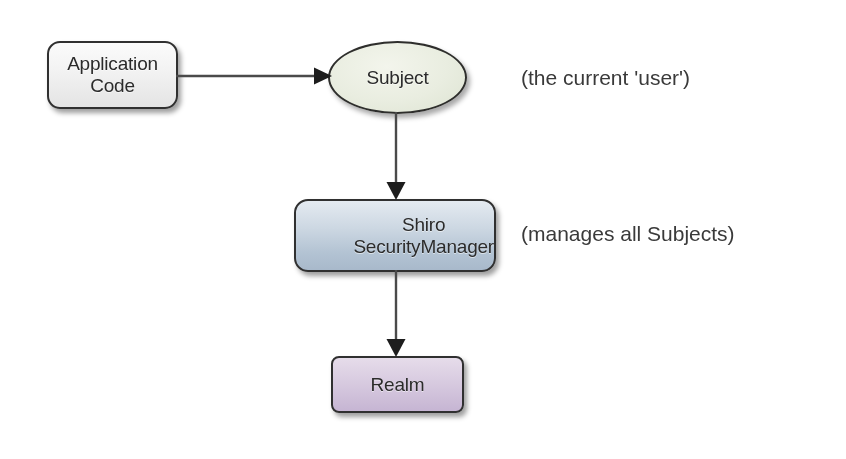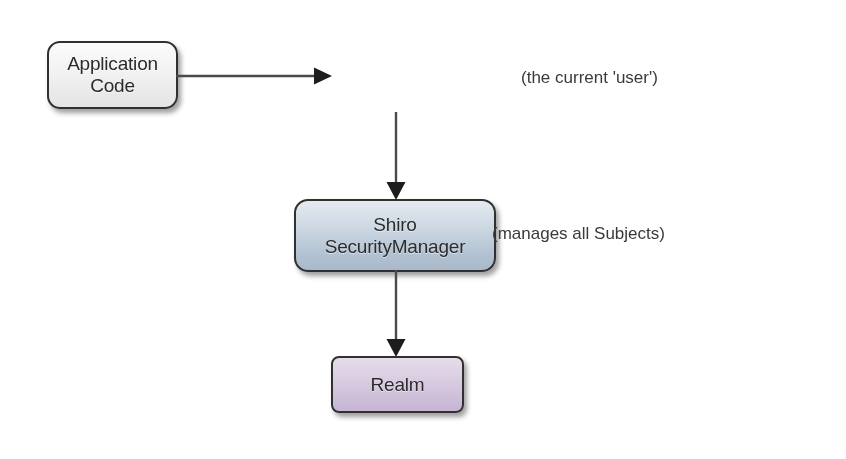--- a/index.html
+++ b/index.html
@@ -54,20 +54,21 @@
     background: linear-gradient(to bottom, #fbfbfb 0%, #f2f2f2 45%, #e4e4e4 100%);
   }
 
   #node-security-manager {
     left: 294px;
     top: 185px;
     width: 202px;
     height: 73px;
     border-radius: 14px;
     background: linear-gradient(to bottom, #e4eaf0 0%, #ccd7e2 40%, #b3c3d3 75%, #a8b9cb 100%);
+    justify-content: flex-end;
   }
 
   #node-realm {
     left: 331px;
     top: 342px;
     width: 133px;
     height: 57px;
     border-radius: 8px;
     background: linear-gradient(to bottom, #e6dcea 0%, #d8cbe0 45%, #c6b5d3 100%);
   }
@@ -108,38 +109,41 @@
   }
 
   #connector-app-to-subject { left: 176px; top: 50px; }
   #connector-subject-to-manager { left: 383px; top: 98px; }
   #connector-manager-to-realm { left: 383px; top: 256px; }
 
   
   .annotation {
     position: absolute;
     color: #3a3a3a;
-    font-size: 17px;
+    font-size: 21px;
     line-height: 20px;
     white-space: nowrap;
   }
   #annotation-subject { left: 521px; top: 54px; }
-  #annotation-security-manager { left: 492px; top: 210px; }
+  #annotation-security-manager { left: 521px; top: 210px; }
   #annotation-realm { left: 521px; top: 364px; }
 </style>
 </head>
 <body>
 
 <div id="diagram-canvas">
 
   <div class="box-node" id="node-application-code">
     <span class="node-label">Application
 Code</span>
   </div>
 
+  <div id="node-subject">
+    <span class="node-label">Subject</span>
+  </div>
 
   <div class="box-node" id="node-security-manager">
     <span class="node-label">Shiro
 SecurityManager</span>
   </div>
 
   <div class="box-node" id="node-realm">
     <span class="node-label">Realm</span>
   </div>
 

